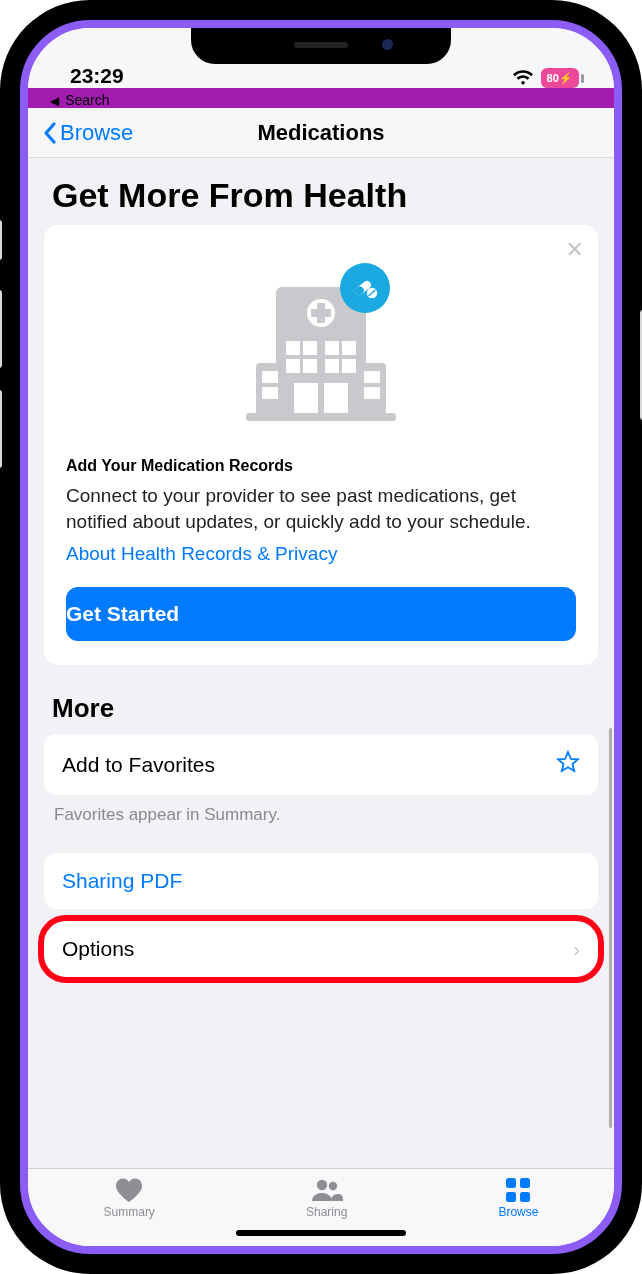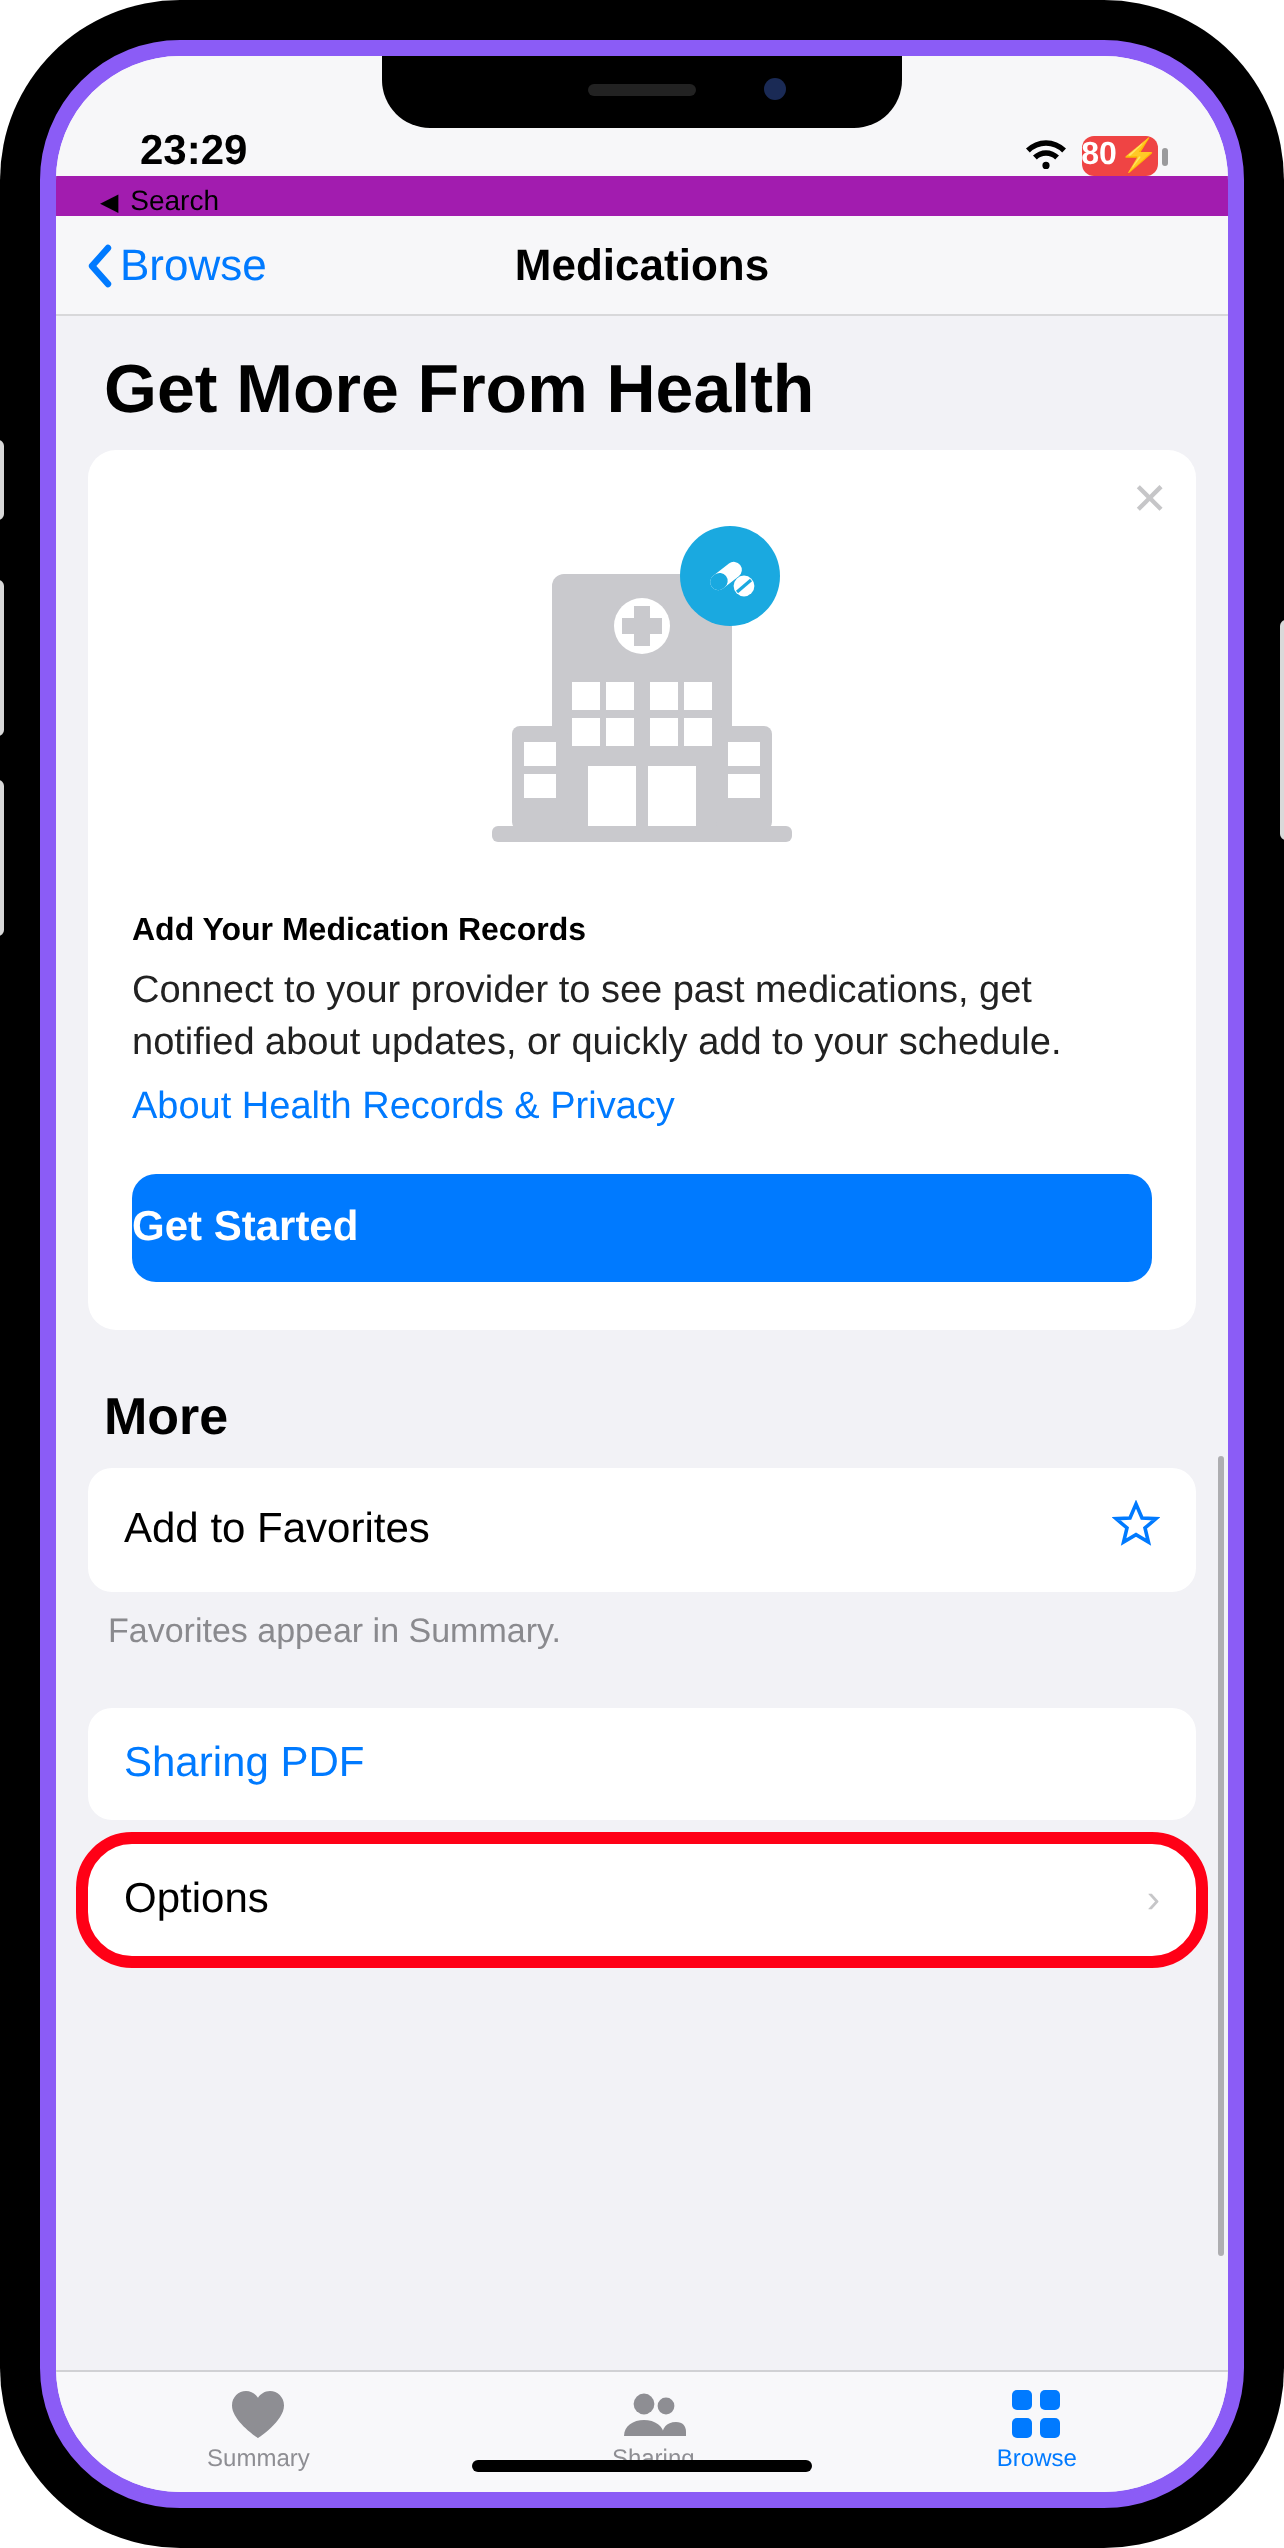--- a/index.html
+++ b/index.html
@@ -71,23 +71,23 @@
     padding: 0 30px 0 42px;
     background: #f7f7f9;
   }
   .status-time { font-weight:600; font-size:21px; }
   .status-right { display:flex; align-items:center; gap:7px; }
   .wifi svg, .battery { display:block; }
   .battery {
     display:flex; align-items:center; gap:2px;
   }
   .bat-body {
-    width:38px; height:20px; border-radius:6px; background:#ef4444;
+    width:38px; height:20px; border-radius:6px; background:#ec4899;
     display:flex; align-items:center; justify-content:center;
-    color:#fff; font-size:16px; font-weight:700;
+    color:#fff; font-size:11px; font-weight:700;
     position:relative;
   }
   .bat-cap { width:3px; height:9px; background:#9a9a9c; border-radius:2px; }
   
   .crumb {
     padding: 4px 20px 0 22px;
     font-size: 14px;
     color:#000;
     background:#a21caf;
   }
@@ -170,21 +170,21 @@
   .row.export { margin-top:10px; color:#007aff; }
   .row.options { margin-top:12px; color:#000; position:relative; }
   .row.options .chev { color:#c6c6c8; font-size:20px; }
   .red-ring {
     position:absolute; inset:-6px -6px -6px -6px;
     border:6px solid #ff0016; border-radius:28px;
     pointer-events:none;
   }
   
   .tabbar {
-    height: 61px;
+    height: 78px;
     background:#f8f8fa;
     border-top:1px solid #d1d1d4;
     display:flex; justify-content:space-around;
     padding-top:8px;
     color:#8e8e93;
   }
   .tab { display:flex; flex-direction:column; align-items:center; gap:2px; font-size:12px; }
   .tab.active { color:#007aff; }
   .tab svg { display:block; }
   .home-indicator {

